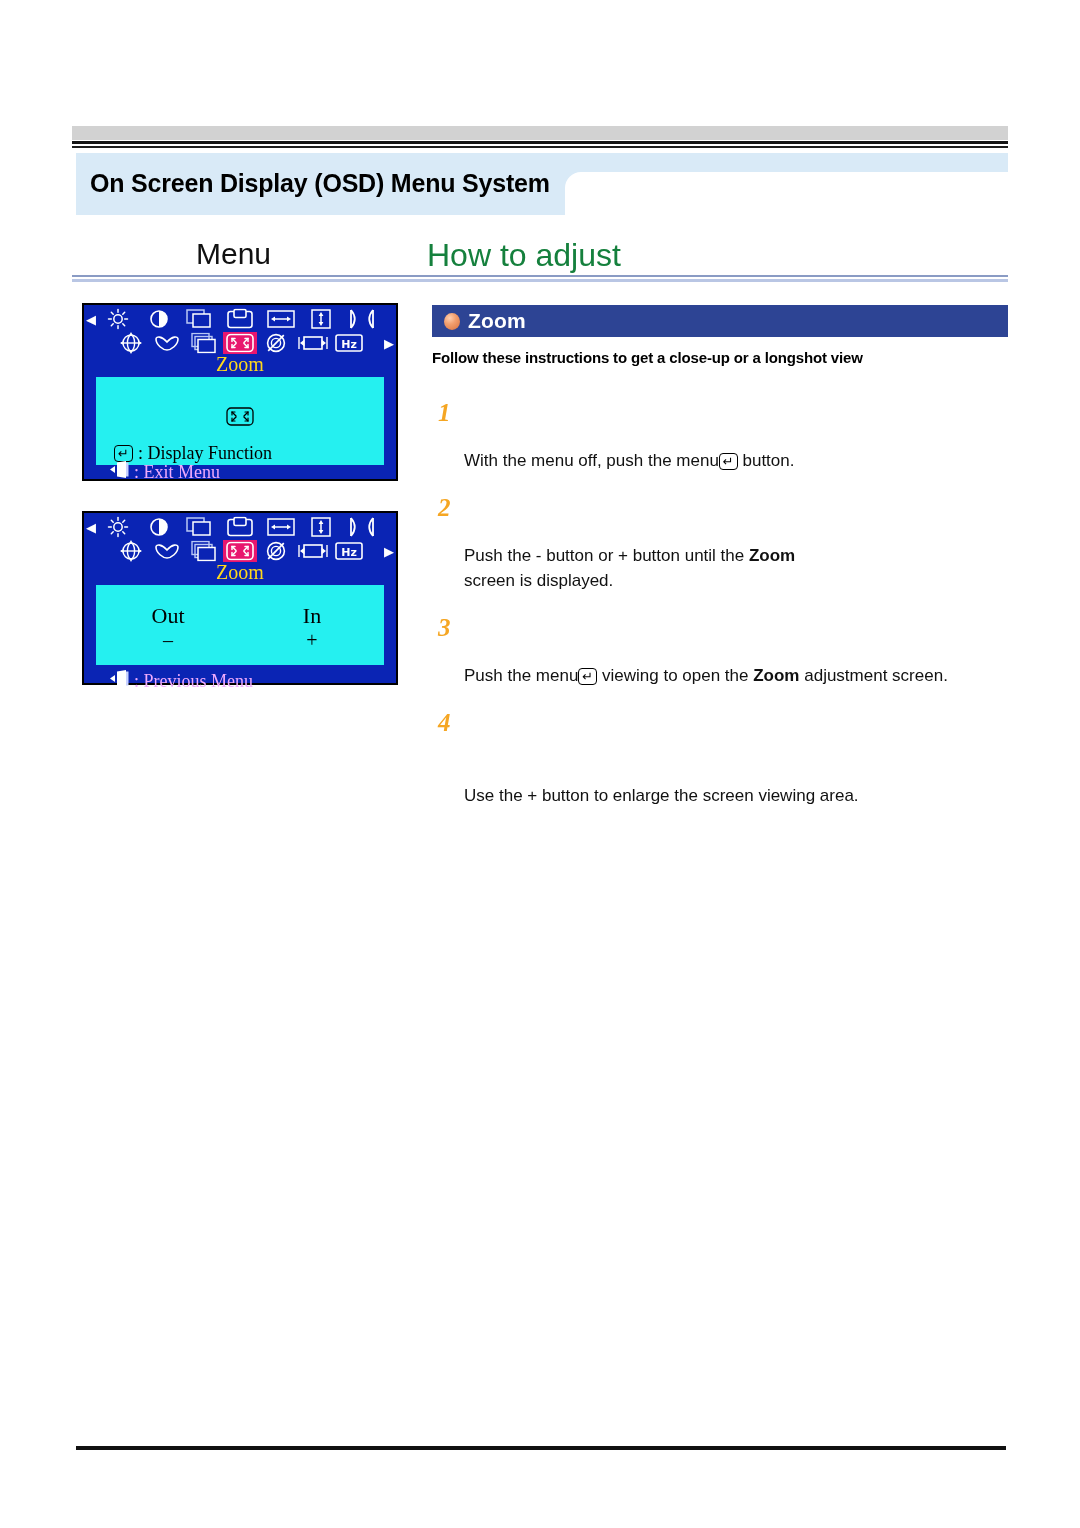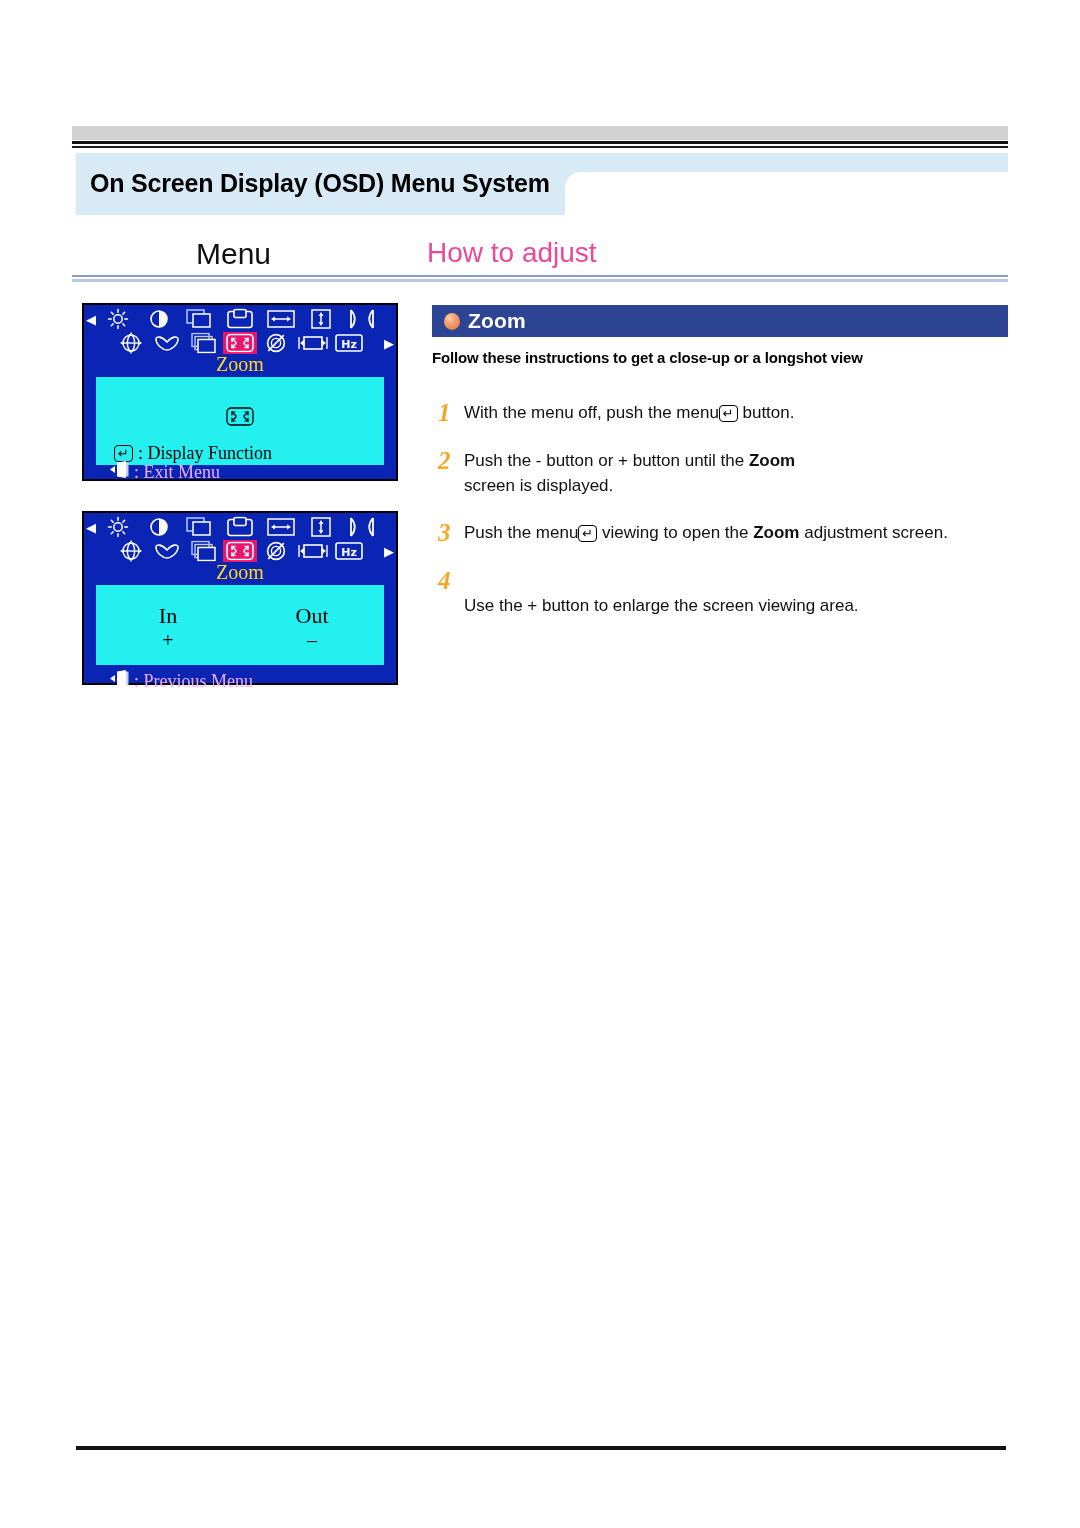--- a/index.html
+++ b/index.html
@@ -76,22 +76,22 @@
     position: absolute;
     left: 196px;
     top: 237px;
     font-size: 30px;
     color: #111111;
   }
   .col-head-adjust {
     position: absolute;
     left: 427px;
     top: 237px;
-    font-size: 28px;
-    color: #ec4899;
+    font-size: 32px;
+    color: #15803d;
   }
   .head-rule-outer {
     position: absolute;
     left: 72px;
     top: 275px;
     width: 936px;
     height: 2px;
     background: #8a9bc4;
   }
   .head-rule-inner {
@@ -308,20 +308,21 @@
     line-height: 26px;
     text-align: left;
     padding-left: 6px;
     box-sizing: border-box;
   }
   .step-body {
     flex: 1 1 auto;
     font-size: 17px;
     line-height: 25px;
     color: #111111;
+    margin-top: 48px;
   }
   .step-body b { font-weight: bold; }
 
   
   .footer-rule {
     position: absolute;
     left: 76px;
     top: 1446px;
     width: 930px;
     height: 4px;
@@ -675,26 +676,26 @@
 
       <div class="arrow-r">▶</div>
     </div>
   </div>
 
   <div class="osd-label">Zoom</div>
 
   <div class="osd-screen">
     <div class="outin-row">
       <div class="outin-col">
+        <div class="outin-word">Out</div>
+        <div class="outin-sign">–</div>
+      </div>
+      <div class="outin-col">
         <div class="outin-word">In</div>
         <div class="outin-sign">+</div>
-      </div>
-      <div class="outin-col">
-        <div class="outin-word">Out</div>
-        <div class="outin-sign">–</div>
       </div>
     </div>
   </div>
 
   <div class="osd-exit">
     <span>
       <svg width="20" height="17" viewBox="0 0 20 17">
         <polygon points="0,8.5 5,5 5,12" fill="#fff"></polygon>
         <polygon points="7,1.5 16,0 16,17 7,15.5" fill="#fff"></polygon>
         <rect x="16" y="1.5" width="2.5" height="14" fill="#c8d2ff"></rect>

